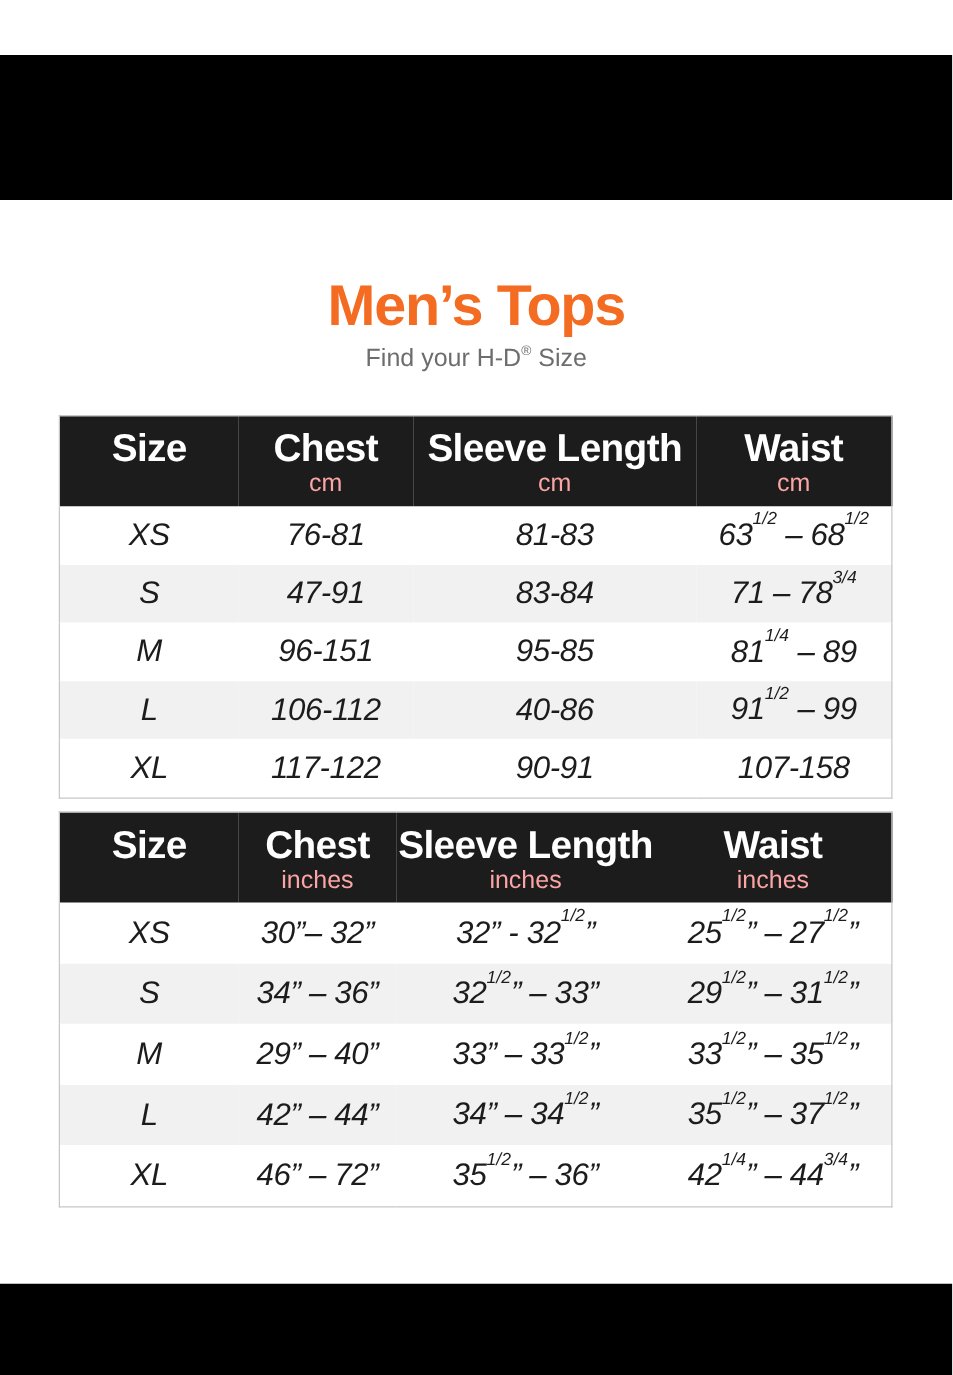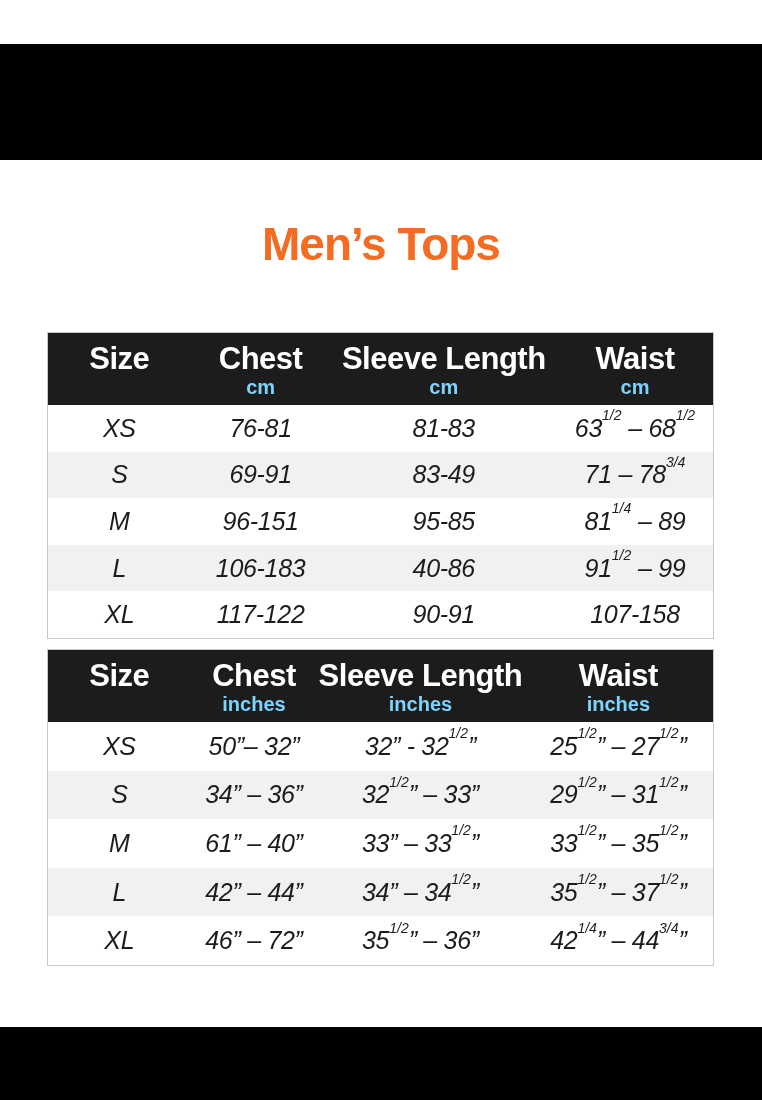--- a/index.html
+++ b/index.html
@@ -57,21 +57,21 @@
   thead th{
     background:var(--header-bg);
     color:#ffffff;
     height:64px;
     vertical-align:top;
     padding:8px 0 0 0;
     text-align:center;
     font-weight:700;
   }
   .hlabel{font-size:31px;line-height:36px;font-weight:700;letter-spacing:-0.5px;}
-  .hunit{font-size:20px;line-height:21px;font-weight:700;color:#7dd3fc;}
+  .hunit{font-size:20px;line-height:21px;font-weight:400;color:#fca5a5;}
 
   tbody td{
     text-align:center;vertical-align:middle;
     color:var(--cell-ink);
     font-size:25px;letter-spacing:-0.3px;font-style:italic;
   }
   .t1 tbody td{height:44.6px;}
   .t2 tbody td{height:46.6px;}
   tbody tr.alt{background:var(--alt-row);}
 
@@ -82,20 +82,21 @@
     text-align:center;
   }
 </style>
 </head>
 <body>
 
 <div class="canvas">
   <div class="bar bar-top"></div>
 
   <h1 class="title">Men’s Tops</h1>
+  <div class="subtitle">Find your H-D<sup class="reg">®</sup> Size</div>
 
   <table class="size-table t1">
     <colgroup>
         <col class="c0">
         <col class="c1">
         <col class="c2">
         <col class="c3">
       </colgroup>
     <thead>
         <tr>
@@ -118,33 +119,33 @@
       </thead>
     <tbody>
         <tr>
           <td>XS</td>
           <td>76-81</td>
           <td>81-83</td>
           <td>63<sup class="fr">1/2</sup> – 68<sup class="fr">1/2</sup></td>
         </tr>
         <tr class="alt">
           <td>S</td>
-          <td>69-91</td>
-          <td>83-49</td>
+          <td>47-91</td>
+          <td>83-84</td>
           <td>71 – 78<sup class="fr">3/4</sup></td>
         </tr>
         <tr>
           <td>M</td>
           <td>96-151</td>
           <td>95-85</td>
           <td>81<sup class="fr">1/4</sup> – 89</td>
         </tr>
         <tr class="alt">
           <td>L</td>
-          <td>106-183</td>
+          <td>106-112</td>
           <td>40-86</td>
           <td>91<sup class="fr">1/2</sup> – 99</td>
         </tr>
         <tr>
           <td>XL</td>
           <td>117-122</td>
           <td>90-91</td>
           <td>107-158</td>
         </tr>
       </tbody>
@@ -172,33 +173,33 @@
           </th>
           <th>
             <div class="hlabel">Waist</div>
             <div class="hunit">inches</div>
           </th>
         </tr>
       </thead>
     <tbody>
         <tr>
           <td>XS</td>
-          <td>50”– 32”</td>
+          <td>30”– 32”</td>
           <td>32” - 32<sup class="fr">1/2</sup>”</td>
           <td>25<sup class="fr">1/2</sup>” – 27<sup class="fr">1/2</sup>”</td>
         </tr>
         <tr class="alt">
           <td>S</td>
           <td>34” – 36”</td>
           <td>32<sup class="fr">1/2</sup>” – 33”</td>
           <td>29<sup class="fr">1/2</sup>” – 31<sup class="fr">1/2</sup>”</td>
         </tr>
         <tr>
           <td>M</td>
-          <td>61” – 40”</td>
+          <td>29” – 40”</td>
           <td>33” – 33<sup class="fr">1/2</sup>”</td>
           <td>33<sup class="fr">1/2</sup>” – 35<sup class="fr">1/2</sup>”</td>
         </tr>
         <tr class="alt">
           <td>L</td>
           <td>42” – 44”</td>
           <td>34” – 34<sup class="fr">1/2</sup>”</td>
           <td>35<sup class="fr">1/2</sup>” – 37<sup class="fr">1/2</sup>”</td>
         </tr>
         <tr>

